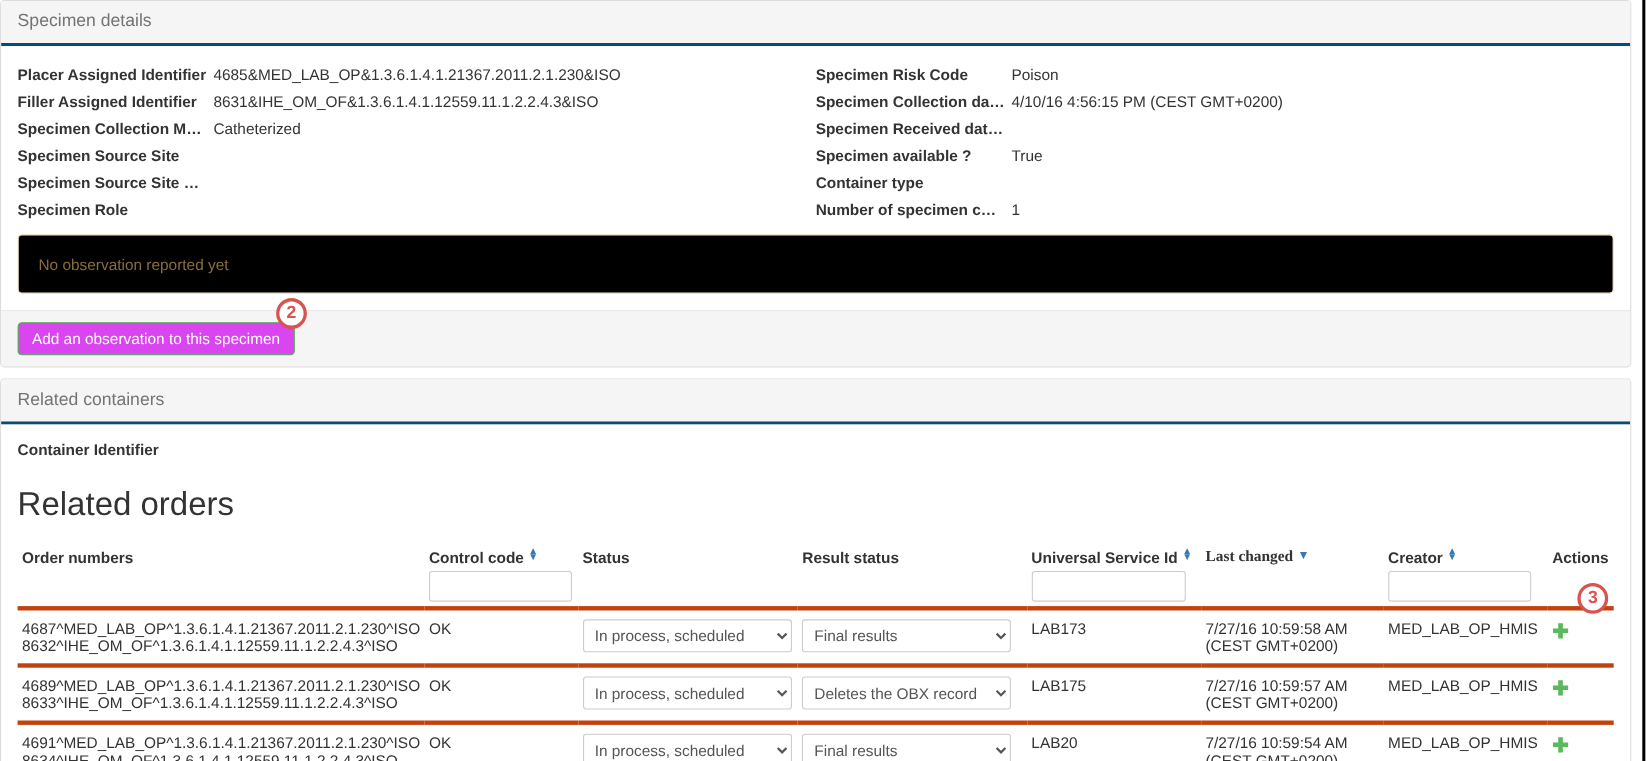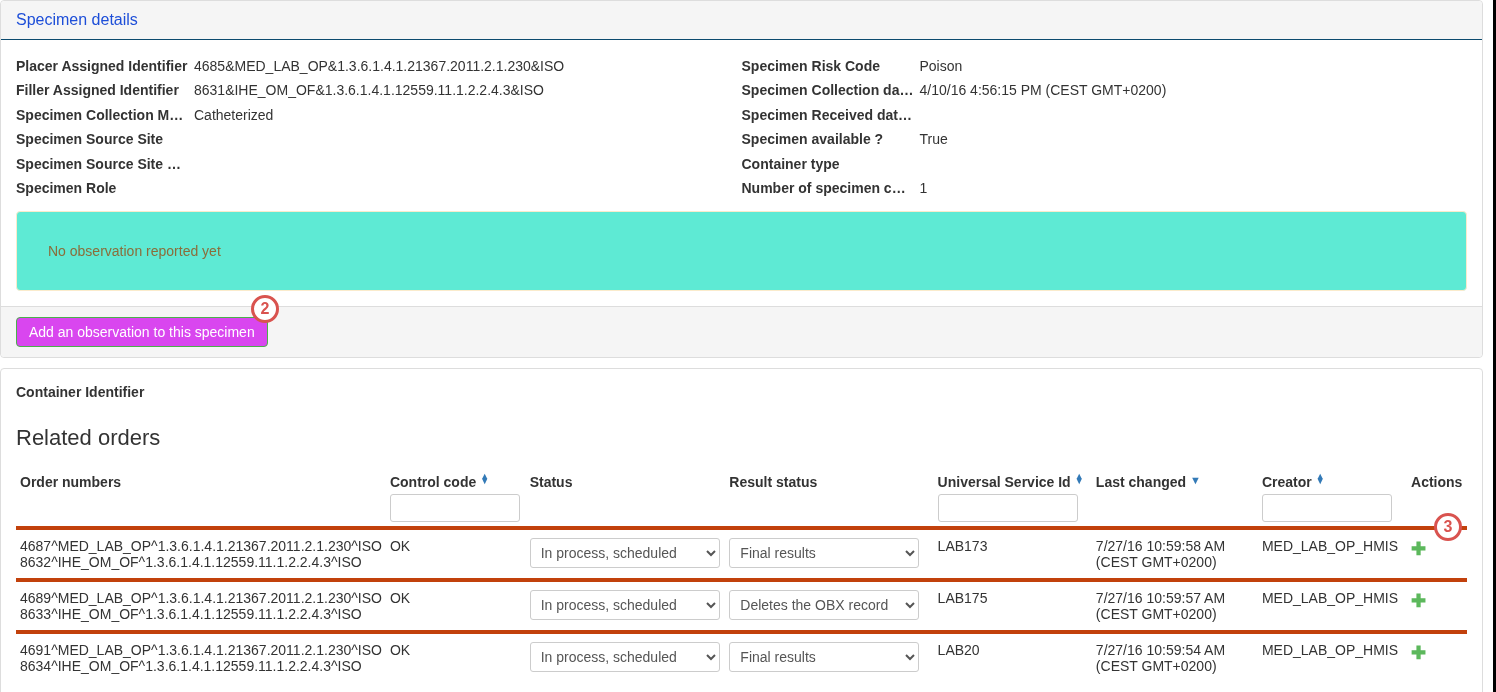--- a/index.html
+++ b/index.html
@@ -1,29 +1,29 @@
 <!DOCTYPE html>
 <html><head>
 <meta charset="utf-8">
 <style>
 * { box-sizing: border-box; margin: 0; padding: 0; }
 body { font-family: "Helvetica Neue", Helvetica, Arial, sans-serif; font-size: 14px; color: #333; background: #fff; width: 1496px; }
 .outer { border-right: 3px solid #000; padding: 0 10px 0 0; }
 .panel { border: 1px solid #ddd; border-radius: 4px; margin-bottom: 10px; background: #fff; }
-.panel-heading { background: #f5f5f5; border-bottom: 1px solid #0c4a6e; padding: 10px 15px; border-radius: 4px 4px 0 0; font-size: 16px; color: #1d4ed8; }
+.panel-heading { background: #f5f5f5; border-bottom: 3px solid #0c4a6e; padding: 10px 15px; border-radius: 4px 4px 0 0; font-size: 16px; color: #737373; }
 .panel-body { padding: 15px; }
 .panel-footer { background: #f5f5f5; border-top: 1px solid #ddd; padding: 10px 15px; border-radius: 0 0 4px 4px; position: relative; }
 .row { display: flex; }
 .col { flex: 1; }
 .kv { display: flex; line-height: 1.6; margin-bottom: 2px; align-items: flex-end; }
 .kv-label { font-weight: 700; width: 178px; white-space: nowrap; overflow: hidden; text-overflow: ellipsis; padding-right: 6px; }
 .kv-value { flex: 1; }
-.alert { border: 1px solid #faebcc; background: #5eead4; color: #8a6d3b; padding: 31px; border-radius: 4px; margin-top: 10px; }
+.alert { border: 1px solid #faebcc; background: #000000; color: #8a6d3b; padding: 18px; border-radius: 4px; margin-top: 10px; }
 .btn-success { display: inline-block; background: #d946ef; border: 1px solid #4cae4c; color: #fff; padding: 6px 12px; border-radius: 4px; cursor: pointer; font-size: 14px; }
-h2.related-title { font-size: 22px; font-weight: 500; margin: 10px 0 15px 0; }
+h2.related-title { font-size: 30px; font-weight: 500; margin: 10px 0 15px 0; }
 table.orders { width: 100%; border-collapse: collapse; }
 table.orders th { text-align: left; font-weight: 700; font-size: 14px; padding: 8px 4px 4px 4px; vertical-align: top; }
 table.orders td { padding: 8px 4px; vertical-align: top; border-top: 4px solid #c2410c; }
 .th-wrap { display: flex; align-items: flex-start; gap: 4px; }
 .filter-input { display: block; width: 130px; height: 28px; border: 1px solid #ccc; border-radius: 3px; margin-top: 4px; padding: 2px 6px; }
 .select { width: 190px; height: 30px; border: 1px solid #ccc; border-radius: 3px; background: #fff; padding: 0 6px; font-size: 14px; color: #555; }
 .sort-icon { display: inline-flex; flex-direction: column; line-height: 5px; font-size: 9px; }
 .sort-icon .up { color: #337ab7; }
 .sort-icon .down { color: #337ab7; }
 .sort-desc { color: #337ab7; font-size: 11px; }
@@ -97,20 +97,21 @@
       </div>
       <div class="alert">No observation reported yet</div>
     </div>
     <div class="panel-footer rel-footer">
       <button class="btn-success">Add an observation to this specimen</button>
       <div class="annot" style="left:250px; top:-12px;">2</div>
     </div>
   </div>
 
   <div class="panel">
+    <div class="panel-heading">Related containers</div>
     <div class="container-kv">
       <div class="kv-label">Container Identifier</div>
     </div>
 
     <div style="padding:0 15px 15px 15px; position:relative;">
       <h2 class="related-title">Related orders</h2>
       <div class="annot" style="right:20px; top:88px;">3</div>
       <table class="orders">
         <thead>
           <tr>
@@ -130,21 +131,21 @@
             <th style="width:160px;">
               <span class="th-wrap">
                   <span>Universal Service Id</span>
                   <span class="sort-icon">
                     <span class="up">▲</span>
                     <span class="down">▼</span>
                   </span>
                 </span>
               <input class="filter-input" style="width: 140px;">
             </th>
-            <th style="width:180px;">
+            <th style="width:180px;font-family:Liberation Serif, serif;">
               <span class="th-wrap">
                   <span>Last changed</span>
                   <span class="sort-desc">▼</span>
                 </span>
             </th>
             <th style="width:150px;">
               <span class="th-wrap">
                   <span>Creator</span>
                   <span class="sort-icon">
                     <span class="up">▲</span>

